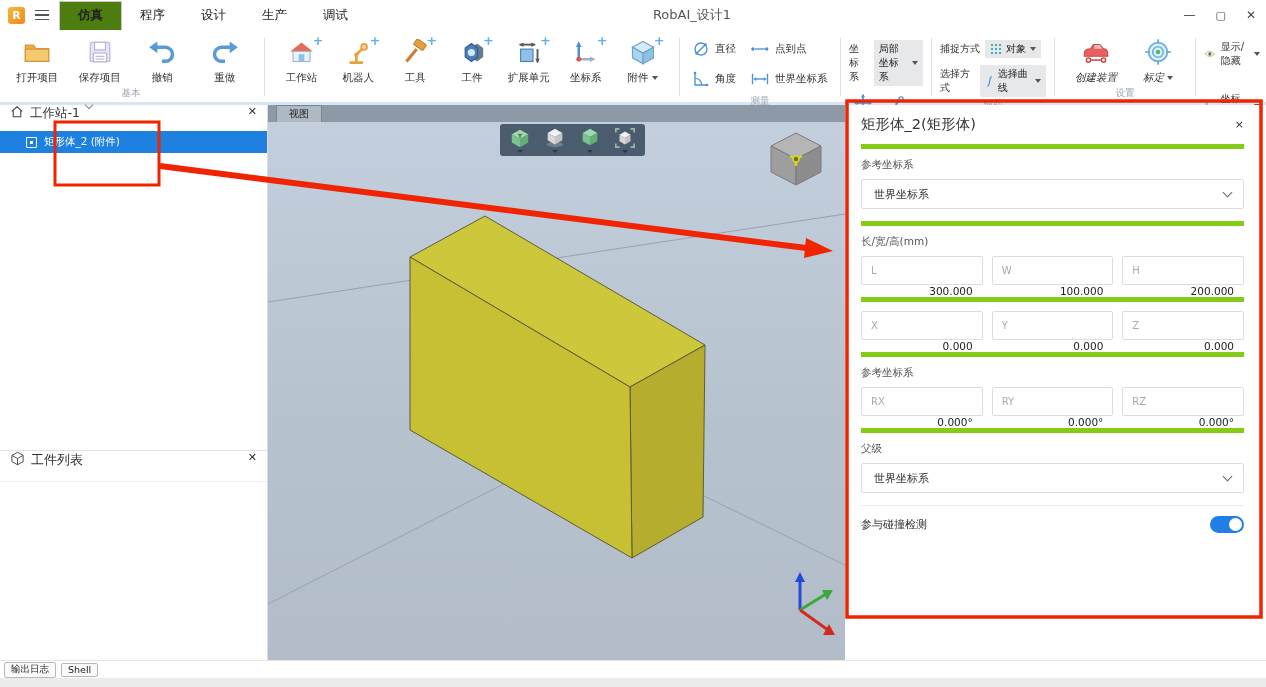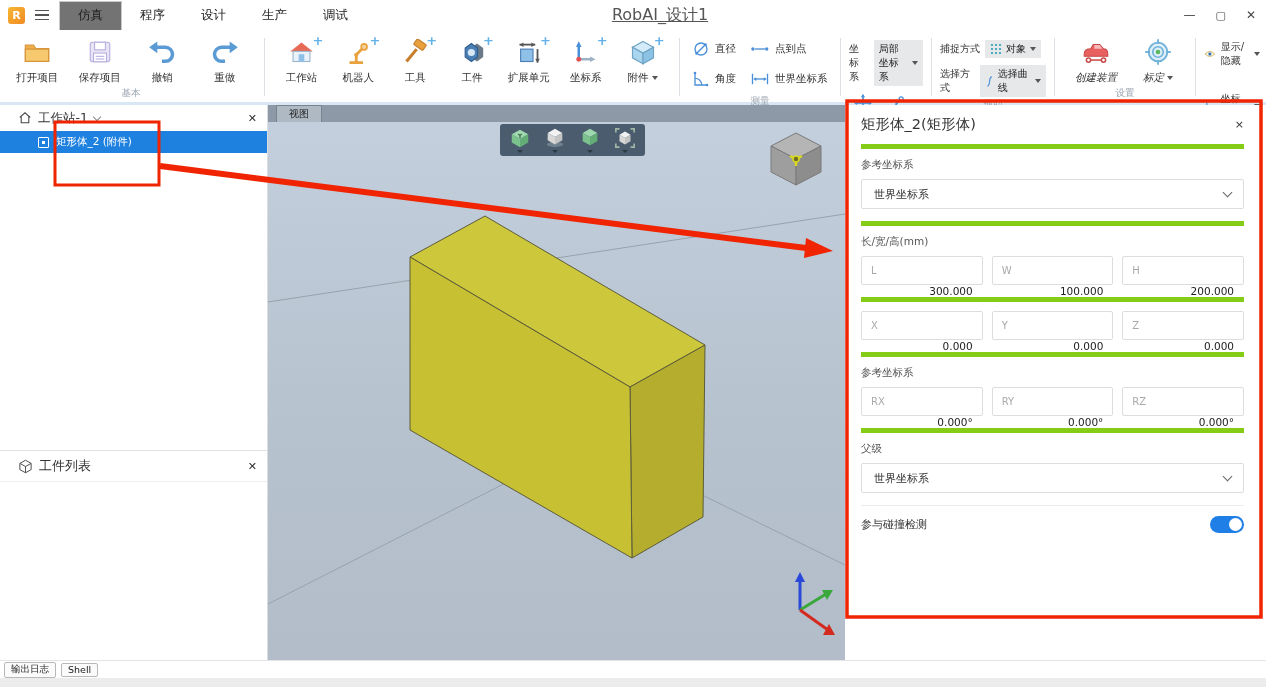--- a/index.html
+++ b/index.html
@@ -8,22 +8,22 @@
          font-family:"DejaVu Sans","Liberation Sans",sans-serif; color:#333; background:#fff; }
 
   
   .titlebar { height:30px; display:flex; align-items:center; padding-left:8px; position:relative; background:#fff; }
   .logo { width:17px; height:17px; border-radius:3px; background:linear-gradient(135deg,#f7b733,#f08a24);
           color:#fff; font-size:11px; font-weight:bold; display:flex; align-items:center; justify-content:center; }
   .hamb { width:14px; margin:0 10px 0 10px; display:flex; flex-direction:column; gap:3px; }
   .hamb i { height:1.5px; background:#555; display:block; }
   .tabs { display:flex; height:30px; align-items:flex-end; }
   .tab { padding:5px 18px 6px; font-size:12.5px; color:#222; cursor:default; }
-  .tab.active { border:1px solid #c9c9c9; border-bottom:none; background:#737373; font-weight:normal; }
-  .wintitle { position:absolute; left:660px; transform:translateX(-50%); font-size:16px; color:#555;text-decoration:underline; }
+  .tab.active { border:1px solid #c9c9c9; border-bottom:none; background:#4d7c0f; font-weight:bold; }
+  .wintitle { position:absolute; left:692px; transform:translateX(-50%); font-size:13px; color:#555; }
   .winbtns { position:absolute; right:10px; top:0; height:30px; display:flex; align-items:center; gap:20px; color:#444; }
   .winbtns span { font-size:12px; line-height:1; }
 
   
   .ribbon { height:75px; display:flex; align-items:stretch; border-bottom:3px solid #d8e7f3; background:#fff; }
   .rgroup { display:flex; flex-direction:column; padding:4px 6px 0; }
   .rgroup .content { flex:1; display:flex; align-items:flex-start; }
   .rgroup .gname { text-align:center; font-size:9.5px; color:#9aa4b0; padding:1px 0 2px; }
   .rdiv { width:1px; background:#dcdfe3; margin:8px 2px 6px; }
   .rbtn { width:58px; display:flex; flex-direction:column; align-items:center; gap:4px; padding-top:3px; cursor:default; }
@@ -36,25 +36,25 @@
   .srow { display:flex; flex-direction:column; gap:7px; padding-top:6px; }
   .sline { display:flex; align-items:center; gap:5px; font-size:10px; color:#333; }
   .dd { display:flex; align-items:center; gap:4px; background:#e6e8ea; padding:2px 5px; font-size:10px; color:#222; }
   .icons2 { display:flex; gap:14px; padding-left:4px; }
 
   
   .main { display:flex; height:555px; }
 
   
   .sidebar { width:268px; position:relative; border-right:1px solid #d9dde1; background:#fff; }
-  .shead { height:26px; display:flex; align-items:center; gap:6px; padding:0 10px; font-size:12.5px; color:#333;margin-left:8px; }
+  .shead { height:26px; display:flex; align-items:flex-start; gap:6px; padding:0 10px; font-size:12.5px; color:#333; }
   .shead .grow { flex:1; }
   .xicon { font-size:11px; color:#333; font-style:normal; }
   .chev-sm { width:6px; height:6px; border-right:1.3px solid #888; border-bottom:1.3px solid #888; transform:rotate(45deg); margin-top:-3px; }
-  .treeitem { height:22px; background:#1e80df; color:#fff; display:flex; align-items:center; gap:7px; padding-left:38px; font-size:10.5px; }
+  .treeitem { height:22px; background:#1e80df; color:#fff; display:flex; align-items:center; gap:7px; padding-left:26px; font-size:10.5px; }
   .sqicon { width:11px; height:11px; border:1.5px solid #fff; border-radius:1px; display:flex; align-items:center; justify-content:center; }
   .sqicon i { width:3px; height:3px; background:#fff; display:block; }
   .wlist { position:absolute; top:345px; left:0; right:0; border-top:1px solid #e2e2e2; border-bottom:1px solid #eee; background:#fff; }
   .wlist .shead { height:30px; font-size:13px; }
 
   
   .viewport { width:577px; position:relative; background:#99a5b1; }
   .vtabs { height:17px; background:#8d99a6; display:flex; align-items:flex-end; padding-left:8px; }
   .vtab { background:#aeb9c4; border:1px solid #78848f; border-bottom:none; font-size:10px; color:#222; padding:1px 12px; }
   .vcontent { position:absolute; top:17px; left:0; right:0; bottom:0; background:linear-gradient(180deg,#c4cfdd 0%,#b7c2cf 55%,#b2bdc9 100%); overflow:hidden; }

